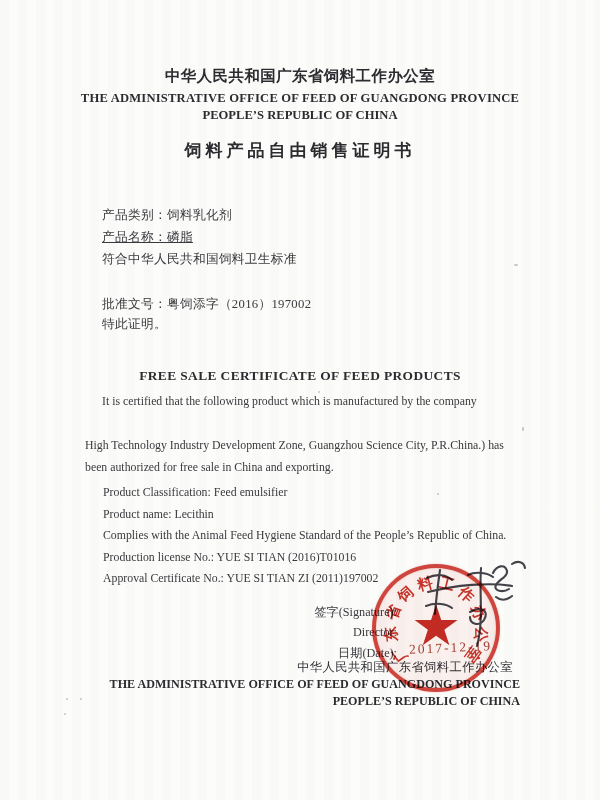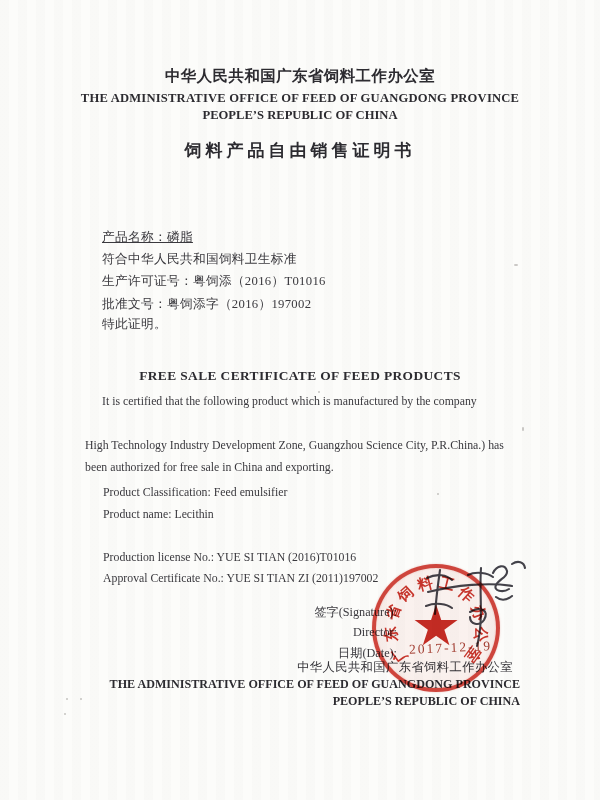--- a/index.html
+++ b/index.html
@@ -70,32 +70,33 @@
 </head>
 <body>
 
 <div class="page">
 
   <div class="line center title-zh">中华人民共和国广东省饲料工作办公室</div>
   <div class="line center hdr-en1">THE ADMINISTRATIVE OFFICE OF FEED OF GUANGDONG PROVINCE</div>
   <div class="line center hdr-en2">PEOPLE’S REPUBLIC OF CHINA</div>
   <div class="line center subtitle">饲料产品自由销售证明书</div>
 
+  <div class="line zh" style="left:102px; top:207px;">产品类别：饲料乳化剂</div>
   <div class="line zh" style="left:102px; top:229px;text-decoration:underline;">产品名称：磷脂</div>
   <div class="line zh" style="left:102px; top:251px;">符合中华人民共和国饲料卫生标准</div>
-  <div class="line zh" style="left:102px; top:273px;">生产许可证号：粤饲添（2016）T01016</div>
   <div class="line zh" style="left:102px; top:296px;">批准文号：粤饲添字（2016）197002</div>
   <div class="line zh" style="left:102px; top:316px;">特此证明。</div>
 
   <div class="line center en-heading">FREE SALE CERTIFICATE OF FEED PRODUCTS</div>
   <div class="line en" style="left:102px; top:394px;">It is certified that the following product which is manufactured by the company</div>
   <div class="line en" style="left:85px;  top:438px;">High Technology Industry Development Zone, Guangzhou Science City, P.R.China.) has</div>
   <div class="line en" style="left:85px;  top:460px;">been authorized for free sale in China and exporting.</div>
   <div class="line en" style="left:103px; top:485px;">Product Classification: Feed emulsifier</div>
   <div class="line en" style="left:103px; top:507px;">Product name: Lecithin</div>
+  <div class="line en" style="left:103px; top:528px;">Complies with the Animal Feed Hygiene Standard of the People’s Republic of China.</div>
   <div class="line en" style="left:103px; top:550px;">Production license No.: YUE SI TIAN (2016)T01016</div>
   <div class="line en" style="left:103px; top:571px;">Approval Certificate No.: YUE SI TIAN ZI (2011)197002</div>
 
   <div class="rightblock f-label" style="right:203px; top:604px;">签字(Signature):</div>
   <div class="rightblock f-label" style="right:203px; top:625px;">Director:</div>
   <div class="rightblock f-label" style="right:203px; top:645px;">日期(Date):</div>
 
   <div class="rightblock org-zh" style="right:87px; top:659px;">中华人民共和国广东省饲料工作办公室</div>
   <div class="rightblock org-en" style="right:80px; top:677px;">THE ADMINISTRATIVE OFFICE OF FEED OF GUANGDONG PROVINCE</div>
   <div class="rightblock org-en" style="right:80px; top:694px;">PEOPLE’S REPUBLIC OF CHINA</div>

